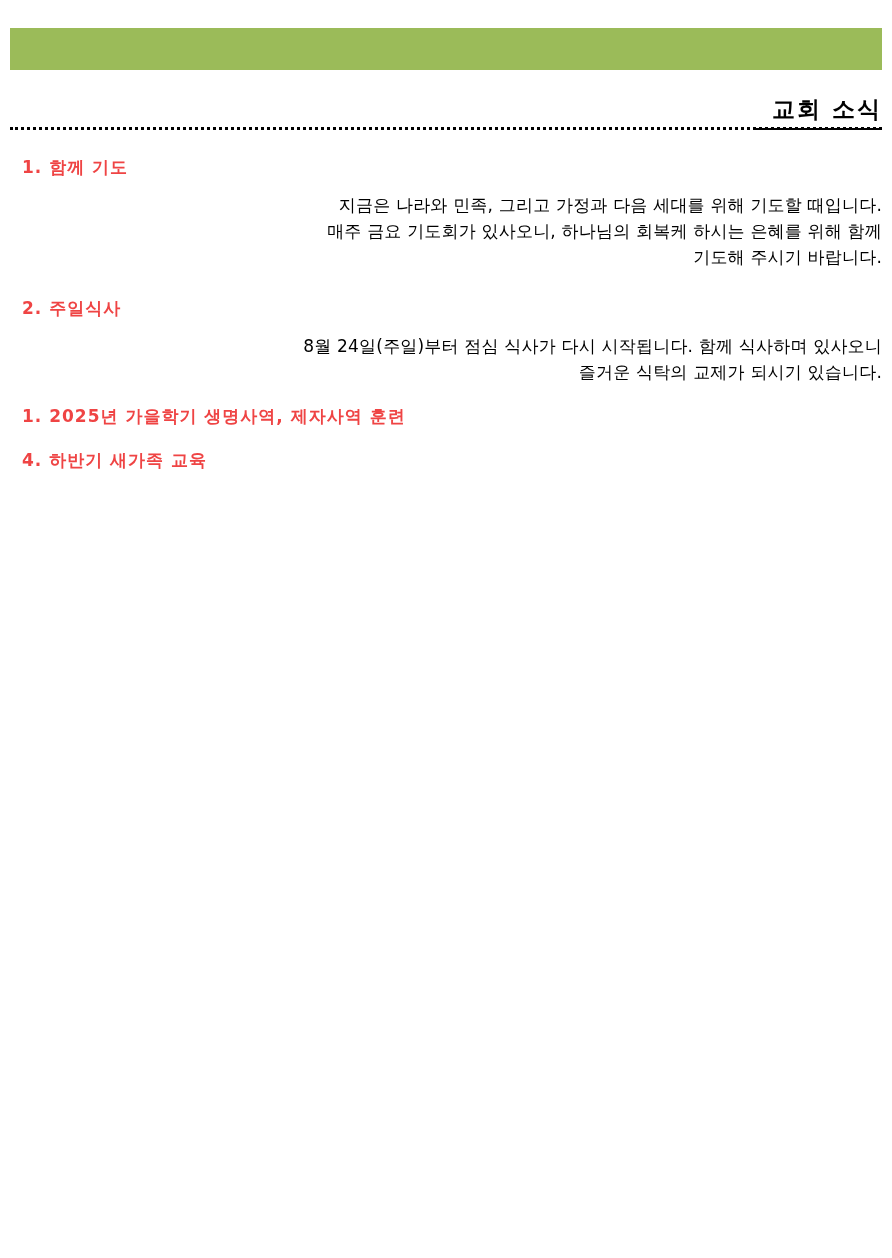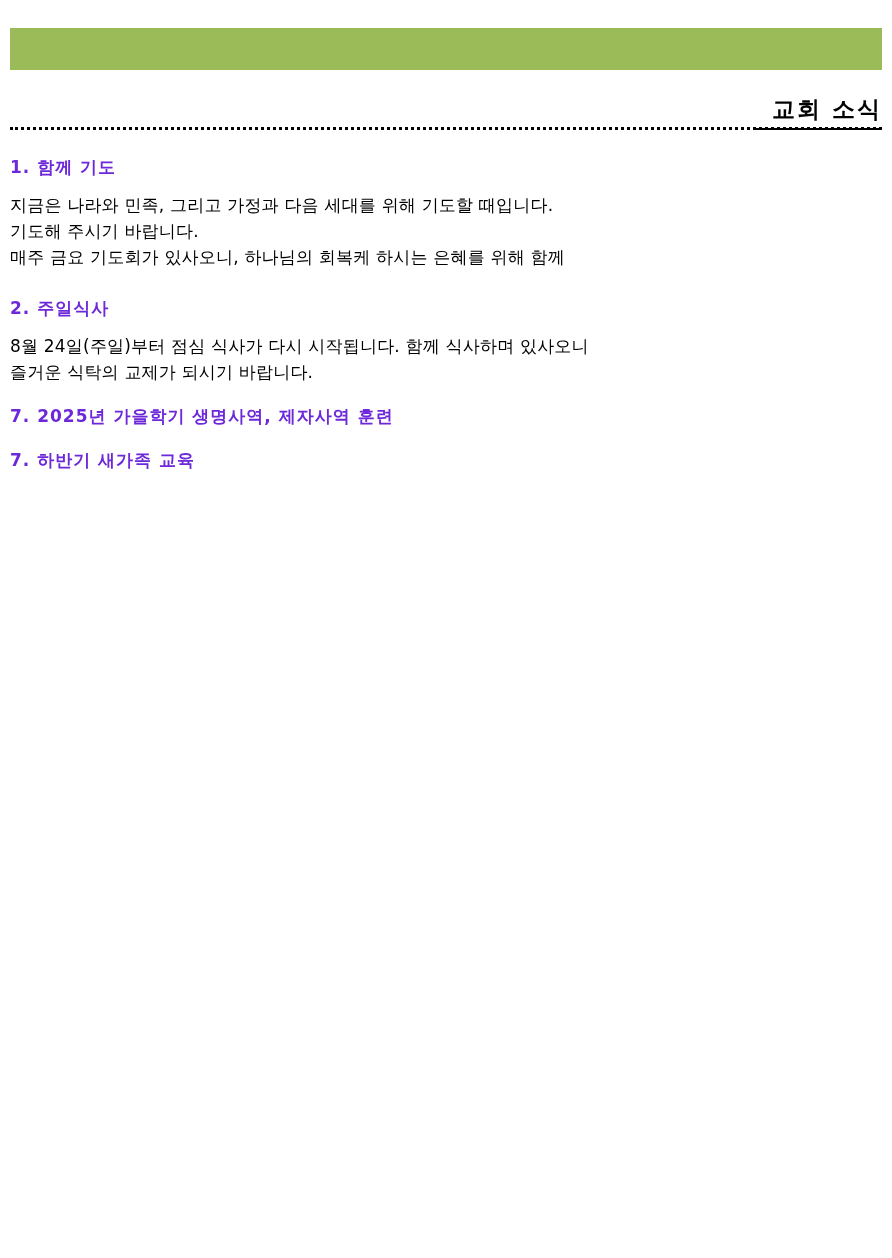--- a/index.html
+++ b/index.html
@@ -60,33 +60,34 @@
     right: 0;
     bottom: 0;
     width: 126px;
     border-bottom: 2px solid #000;
   }
 
   .section {
     margin-top: 14px;
   }
   .section-heading {
-    color: #6d28d9;
+    color: #ef4444;
     font-size: 17px;
     font-weight: bold;
     letter-spacing: 1px;
-    margin: 0 0 4px 0;
+    margin: 0 0 4px 12px;
     line-height: 1.4;
   }
   .section-body {
     font-size: 17px;
     line-height: 1.55;
     letter-spacing: 0.2px;
     color: #000;
     margin: 0;
+    text-align: right;
   }
   .section-body .line {
     display: block;
     white-space: pre-wrap;
   }
 
   .gap-lg { margin-top: 26px; }
   .gap-md { margin-top: 20px; }
   .gap-sm { margin-top: 12px; }
 </style>
@@ -100,34 +101,34 @@
   <div class="title-row">
     <div class="dotted-rule"></div>
     <div class="title-text">교회 소식</div>
     <div class="title-underline"></div>
   </div>
 
   <div class="section gap-lg">
     <p class="section-heading">1. 함께 기도</p>
     <div class="section-body gap-sm">
       <span class="line">지금은 나라와 민족, 그리고 가정과 다음 세대를 위해 기도할 때입니다.</span>
+      <span class="line">매주 금요 기도회가 있사오니, 하나님의 회복케 하시는 은혜를 위해 함께</span>
       <span class="line">기도해 주시기 바랍니다.</span>
-      <span class="line">매주 금요 기도회가 있사오니, 하나님의 회복케 하시는 은혜를 위해 함께</span>
     </div>
   </div>
 
   <div class="section gap-lg">
     <p class="section-heading">2. 주일식사</p>
     <div class="section-body gap-sm">
       <span class="line">8월 24일(주일)부터 점심 식사가 다시 시작됩니다. 함께 식사하며 있사오니</span>
-      <span class="line">즐거운 식탁의 교제가 되시기 바랍니다.</span>
+      <span class="line">즐거운 식탁의 교제가 되시기 있습니다.</span>
     </div>
   </div>
 
   <div class="section gap-md">
-    <p class="section-heading">7. 2025년 가을학기 생명사역, 제자사역 훈련</p>
+    <p class="section-heading">1. 2025년 가을학기 생명사역, 제자사역 훈련</p>
   </div>
 
   <div class="section gap-md">
-    <p class="section-heading">7. 하반기 새가족 교육</p>
+    <p class="section-heading">4. 하반기 새가족 교육</p>
   </div>
 
 </div>
 
 </body></html>

